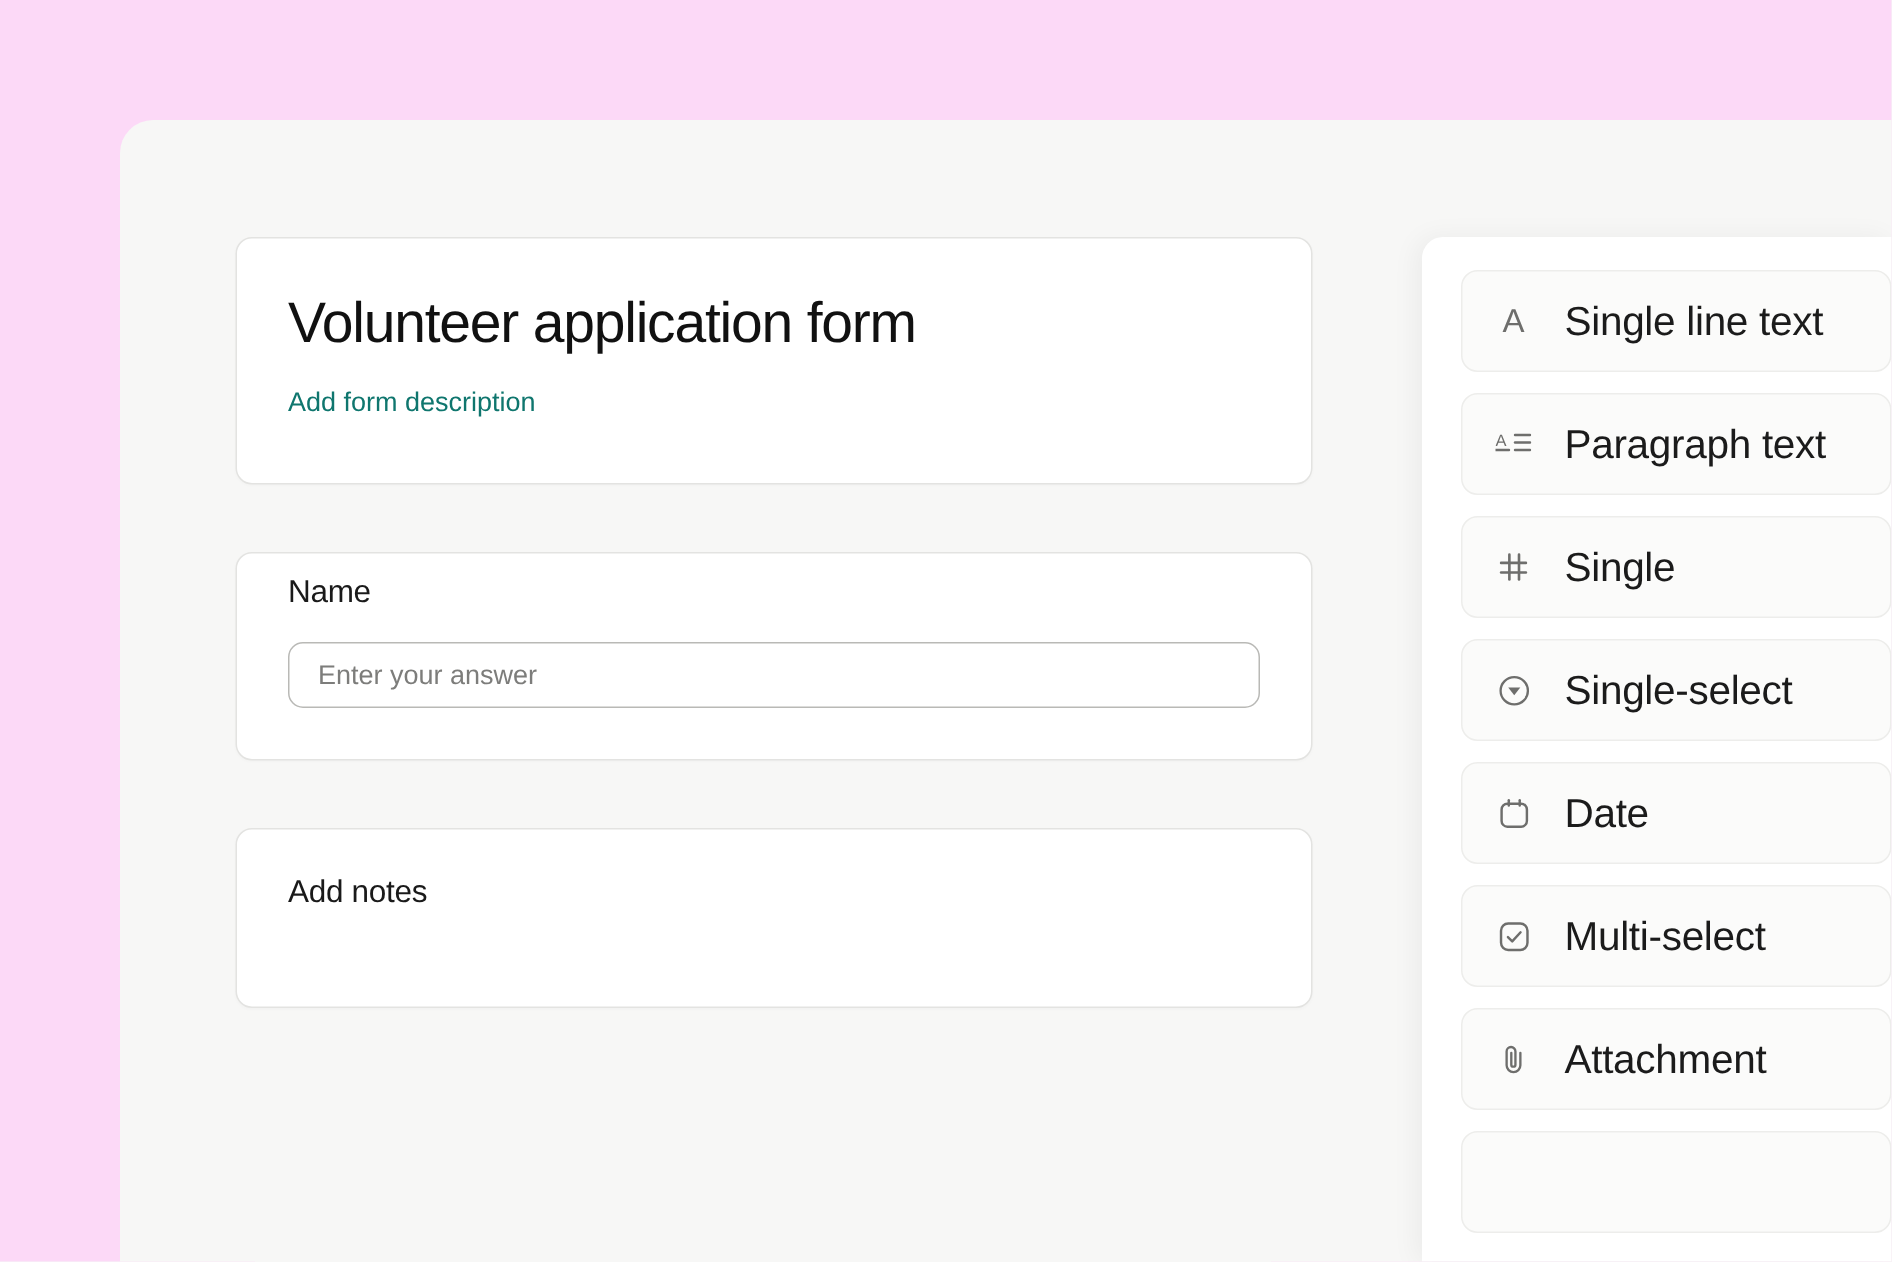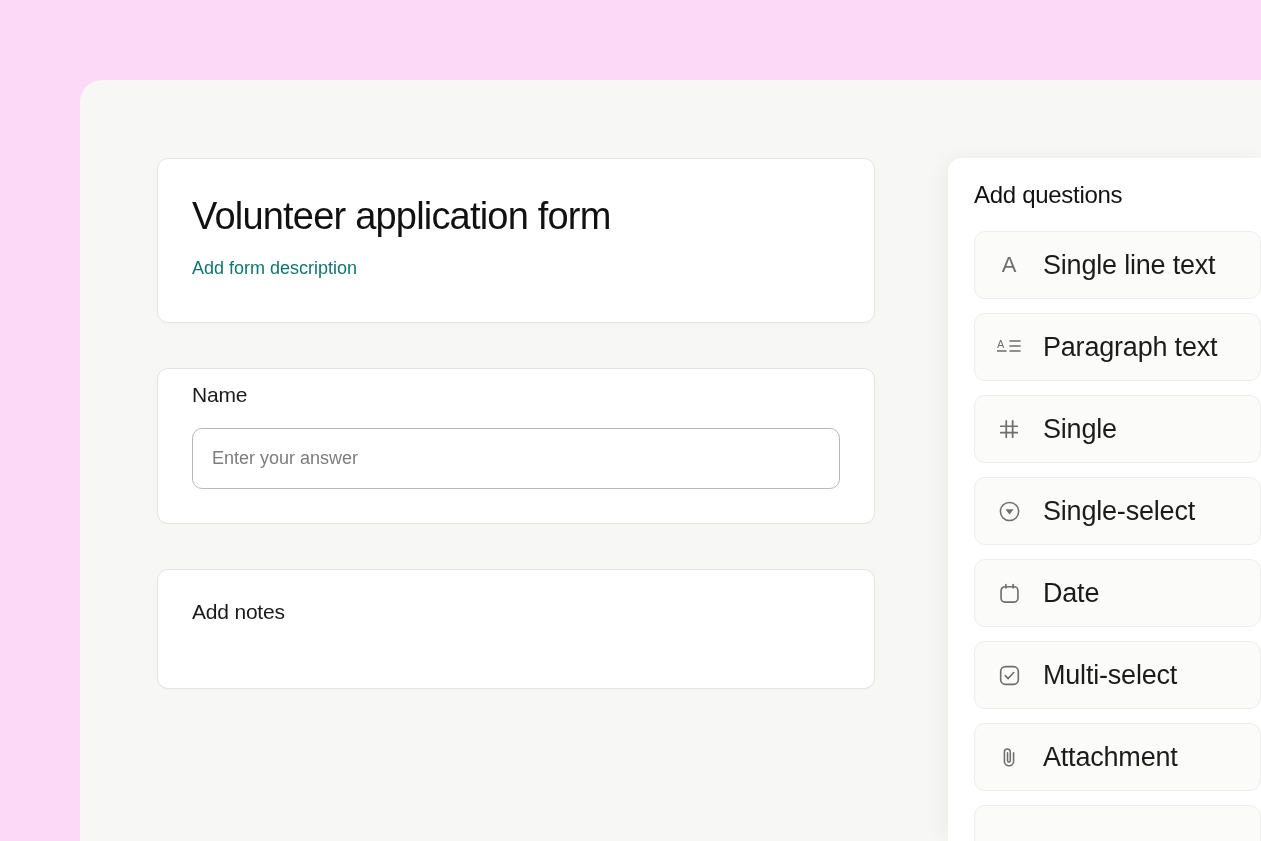--- a/index.html
+++ b/index.html
@@ -69,21 +69,21 @@
   .question-label {
     font-size: 21px;
     font-weight: 500;
     color: #1a1a1a;
     letter-spacing: -0.2px;
     margin-bottom: 21px;
   }
 
   .answer-input {
     position: relative;
-    height: 61px;
+    height: 44px;
     border: 1px solid #b9b9b6;
     border-radius: 10px;
     display: flex;
     align-items: center;
     padding: 0 19px;
     background: #ffffff;
   }
   .answer-placeholder {
     font-size: 18px;
     color: #7d7d7b;
@@ -184,21 +184,20 @@
     </div>
 
 
     <div class="form-card" id="notes-card">
       <div class="question-label">Add notes</div>
     </div>
 
   </div>
 
   <div id="questions-panel">
-    <div id="questions-panel-title">Add questions</div>
 
     <div id="question-type-list">
 
       <div class="qtype-item">
         <span class="qtype-icon">
           <span class="qtype-icon-letter">A</span>
         </span>
         <span class="qtype-label">Single line text</span>
       </div>
 

